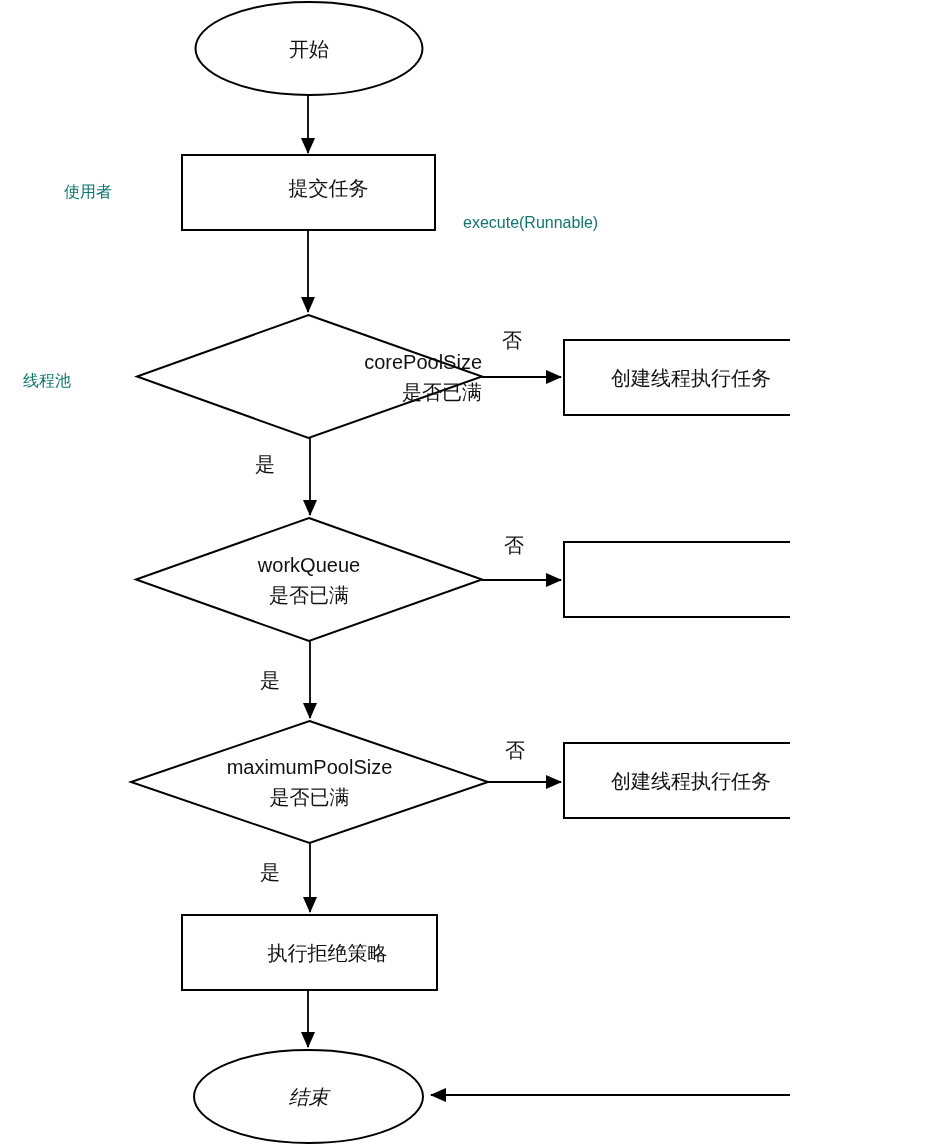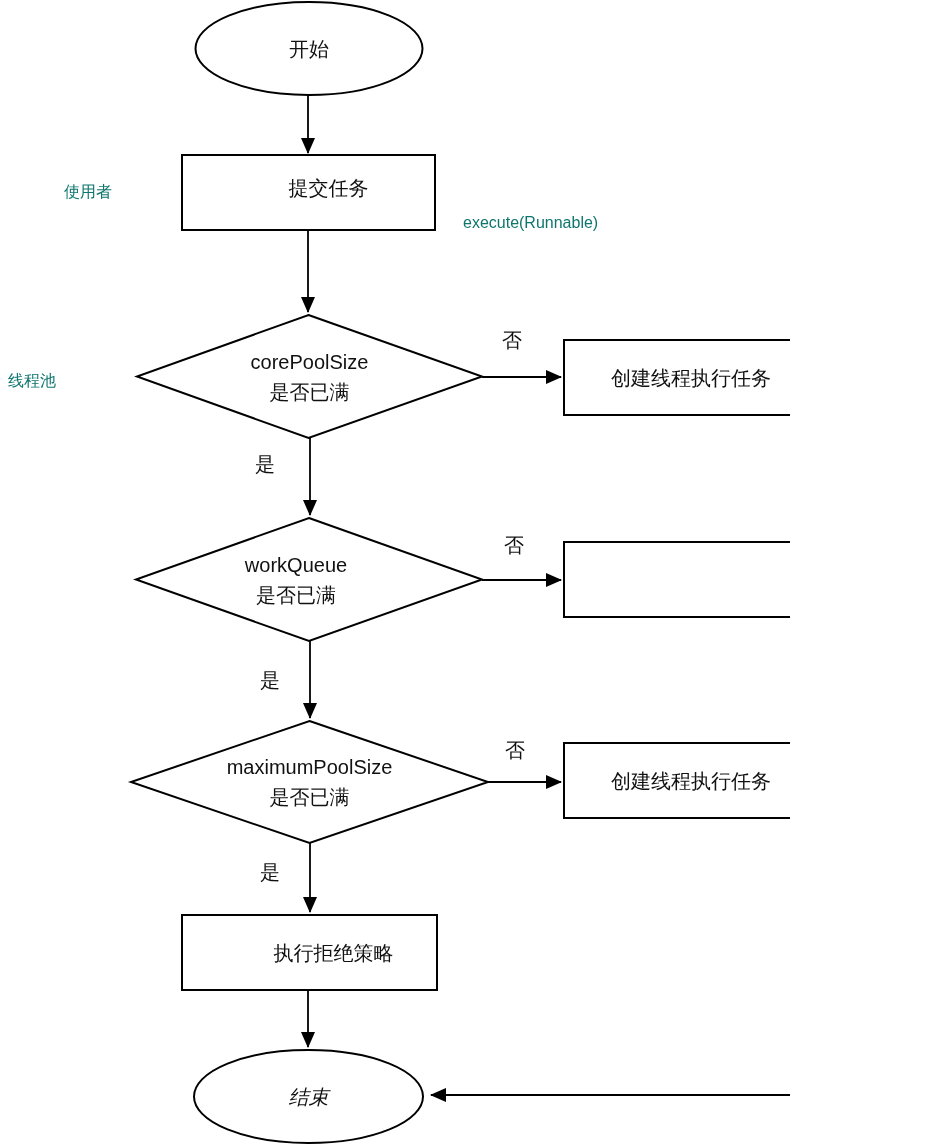--- a/index.html
+++ b/index.html
@@ -88,49 +88,49 @@
     <polygon points="309.5,721 488,782 309.5,843 131,782" fill="#ffffff" stroke="#000000" stroke-width="2"></polygon>
     <rect x="564" y="743" width="254" height="75" fill="#ffffff" stroke="#000000" stroke-width="2"></rect>
     <rect x="182" y="915" width="255" height="75" fill="#ffffff" stroke="#000000" stroke-width="2"></rect>
     <ellipse cx="308.5" cy="1096.5" rx="114.5" ry="46.5" fill="#ffffff" stroke="#000000" stroke-width="2"></ellipse>
   </svg>
 
   <div class="node-label" style="left:195px; top:2px; width:228px; height:93px;">开始</div>
 
   <div class="node-label" style="left:182px; top:150px; width:253px; height:75px;margin-left:20px;">提交任务</div>
 
-  <div class="node-label" style="left:137px; top:315px; width:345px; height:123px;">
+  <div class="node-label" style="left:137px; top:315px; width:345px; height:123px;align-items:flex-end;">
     <span>corePoolSize</span>
     <span>是否已满</span>
   </div>
 
   <div class="node-label" style="left:564px; top:340px; width:254px; height:75px;">创建线程执行任务</div>
 
-  <div class="node-label" style="left:123px; top:518px; width:346px; height:123px;text-align:center;">
+  <div class="node-label" style="left:136px; top:518px; width:346px; height:123px;text-align:center;">
     <span>workQueue</span>
     <span>是否已满</span>
   </div>
 
 
   <div class="node-label" style="left:131px; top:721px; width:357px; height:122px;">
     <span>maximumPoolSize</span>
     <span>是否已满</span>
   </div>
 
   <div class="node-label" style="left:564px; top:743px; width:254px; height:75px;">创建线程执行任务</div>
 
-  <div class="node-label" style="left:182px; top:915px; width:255px; height:75px;padding-left:24px;">执行拒绝策略</div>
+  <div class="node-label" style="left:176px; top:915px; width:255px; height:75px;padding-left:24px;">执行拒绝策略</div>
 
   <div class="node-label" style="left:194px; top:1050px; width:229px; height:93px;font-style:italic;">结束</div>
 
   <div class="side-label" style="left:64px; top:179px; height:26px;">使用者</div>
 
   <div class="side-label" style="left:463px; top:181px; height:26px;margin-top:29px;">execute(Runnable)</div>
 
-  <div class="side-label" style="left:8px; top:366px; height:30px;text-align:right;">线程池</div>
+  <div class="side-label" style="left:23px; top:366px; height:30px;text-align:right;">线程池</div>
 
   <div class="edge-label" style="left:496px; top:326px; width:32px; height:28px;">否</div>
   <div class="edge-label" style="left:249px; top:450px; width:32px; height:28px;">是</div>
 
   <div class="edge-label" style="left:498px; top:531px; width:32px; height:28px;">否</div>
   <div class="edge-label" style="left:254px; top:666px; width:32px; height:28px;">是</div>
 
   <div class="edge-label" style="left:499px; top:736px; width:32px; height:28px;">否</div>
   <div class="edge-label" style="left:254px; top:858px; width:32px; height:28px;">是</div>
 

